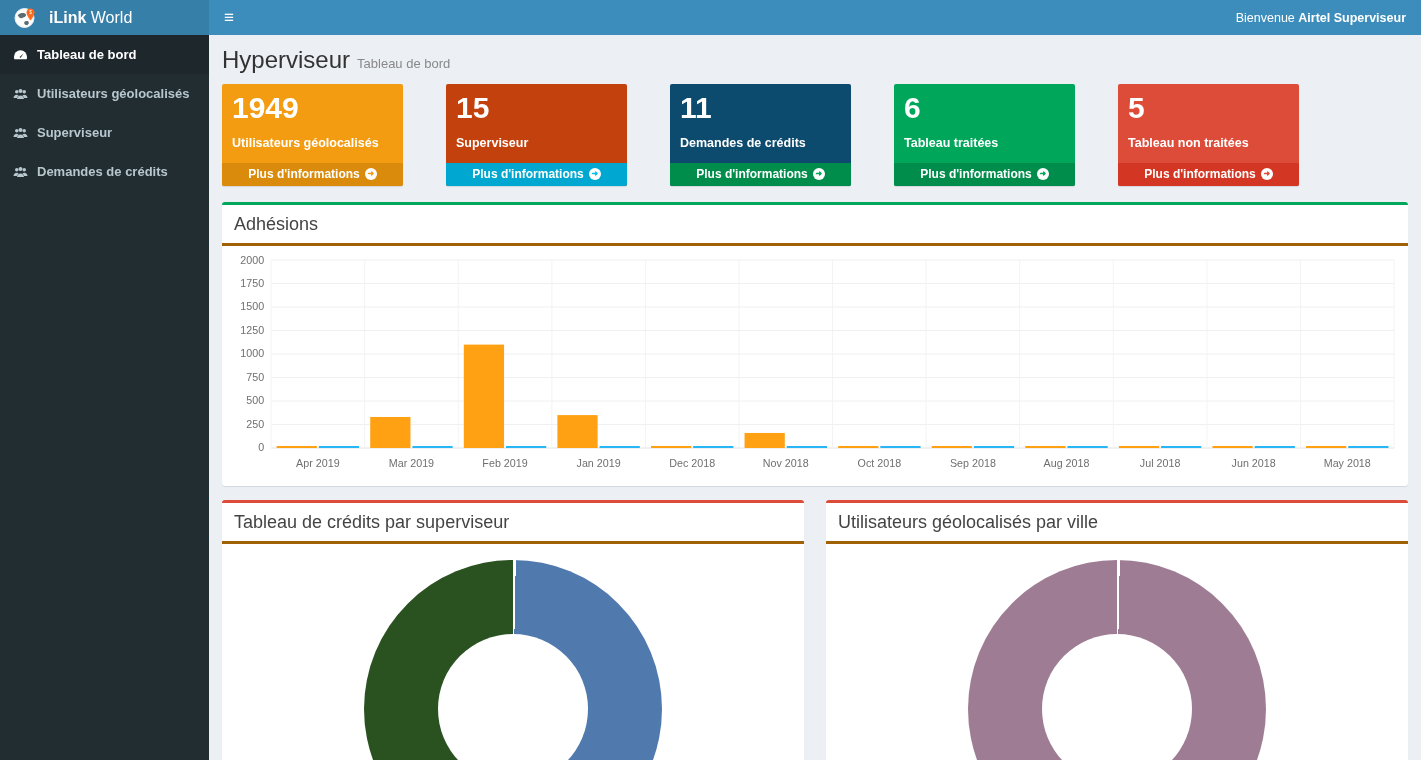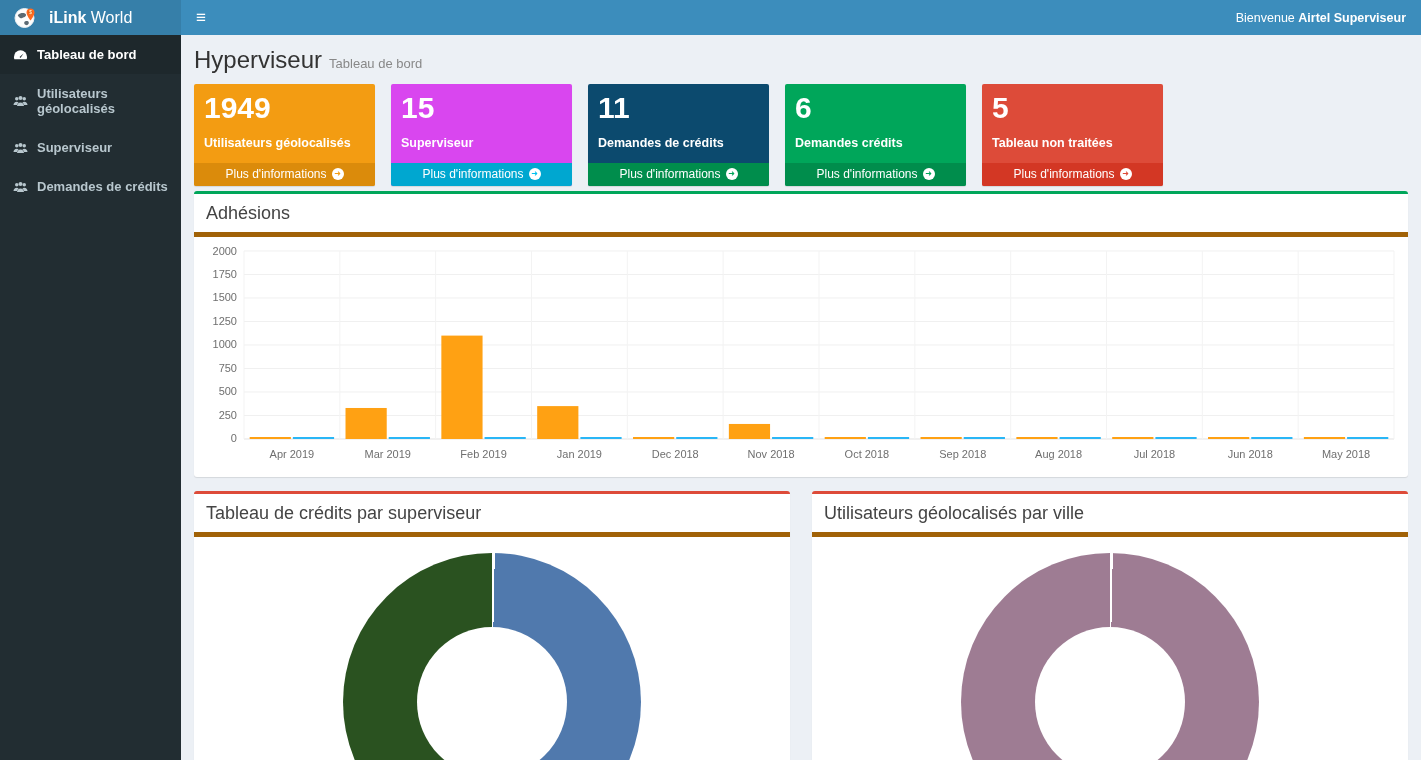--- a/index.html
+++ b/index.html
@@ -2,21 +2,21 @@
 <html><head>
 <meta charset="utf-8">
 <style>
   * { box-sizing: border-box; margin: 0; padding: 0; }
   html,body { width:1421px; height:760px; overflow:hidden; }
   body { font-family:"Liberation Sans", sans-serif; background:#ecf0f5; }
 
   .app { width:1421px; height:760px; display:flex; overflow:hidden; background:#ecf0f5; }
 
   
-  .sidebar { width:181px; flex-shrink:0; background:#222d32; display:flex; flex-direction:column; }
+  .sidebar { width:209px; flex-shrink:0; background:#222d32; display:flex; flex-direction:column; }
   .logo { height:35px; background:#367fa9; display:flex; align-items:center; gap:10px; padding:0 12px; cursor:pointer; }
   .logo .brand { color:#fff; font-size:16px; white-space:nowrap; }
   .logo .brand b { font-weight:700; }
   .nav-item { display:flex; align-items:center; gap:9px; padding:12px 13px; color:#b8c7ce; font-size:13px; font-weight:600; cursor:pointer; text-decoration:none; }
   .nav-item.active { background:#1e282c; color:#fff; }
   .nav-item .mi { width:15px; height:14px; flex-shrink:0; }
 
   
   .main { flex:1; min-width:0; display:flex; flex-direction:column; }
   .navbar { height:35px; background:#3c8dbc; display:flex; align-items:center; justify-content:space-between; padding:0 15px; flex-shrink:0; }
@@ -24,31 +24,31 @@
   .welcome { color:#fff; font-size:12.5px; }
   .welcome b { font-weight:700; }
 
   
   .content { flex:1; padding:5px 13px 8px; overflow:hidden; }
   .page-header { margin:6px 0 10px; }
   .page-header h1 { display:inline; font-size:24px; font-weight:400; color:#333; }
   .page-header small { font-size:13px; color:#888; margin-left:7px; font-weight:400; }
 
   
-  .info-row { display:flex; gap:16px; margin-bottom:5px; }
+  .info-row { display:flex; gap:43px; margin-bottom:16px; }
   .small-box { width:181px; border-radius:2px; color:#fff; overflow:hidden; box-shadow:0 1px 1px rgba(0,0,0,.1); }
   .small-box .inner { padding:7px 10px 13px; }
   .small-box h3 { font-size:30px; font-weight:700; margin:0 0 12px; line-height:1.1; }
   .small-box p { font-size:12.5px; font-weight:600; }
-  .small-box-footer { display:flex; align-items:center; justify-content:center; gap:5px; padding:4px 0 5px; font-size:12px; font-weight:400; color:#fff; text-decoration:none; cursor:pointer;text-align:center; }
+  .small-box-footer { display:flex; align-items:center; justify-content:center; gap:5px; padding:4px 0 5px; font-size:12px; font-weight:700; color:#fff; text-decoration:none; cursor:pointer;text-align:center; }
   .arrow { display:inline-flex; align-items:center; justify-content:center; background:#fff; border-radius:50%; width:12px; height:12px; font-size:8px; line-height:1; }
 
   
   .box { background:#fff; border-top:3px solid #00a65a; border-radius:3px; box-shadow:0 1px 1px rgba(0,0,0,.1); margin-bottom:14px; }
-  .box-header { padding:9px 12px 8px; border-bottom:5px solid #a16207; }
+  .box-header { padding:9px 12px 8px; border-bottom:3px solid #a16207; }
   .box-title { font-size:18px; font-weight:400; color:#444; }
   .box-body { padding:8px 12px 10px; }
   #bar-chart { width:100%; height:222px; display:block; }
   .tick { font-family:"Liberation Sans",sans-serif; font-size:11px; fill:#6f6f6f; }
 
   .row2 { display:flex; gap:22px; }
   .box.half { flex:1; min-width:0; }
   .donut { width:298px; height:298px; border-radius:50%; position:relative; margin:8px auto 20px; }
   .donut .hole { position:absolute; inset:74px; border-radius:50%; background:#fff; }
 </style>
@@ -131,21 +131,21 @@
         <div class="small-box" style="background: rgb(243, 156, 18);">
           <div class="inner">
             <h3>1949</h3>
             <p>Utilisateurs géolocalisés</p>
           </div>
           <a class="small-box-footer" style="background: rgb(219, 139, 11);">
               <span>Plus d'informations</span>
               <span class="arrow" style="color: rgb(243, 156, 18);">➜</span>
             </a>
         </div>
-        <div class="small-box" style="background: #d946ef;">
+        <div class="small-box" style="background: #c2410c;">
           <div class="inner">
             <h3>15</h3>
             <p>Superviseur</p>
           </div>
           <a class="small-box-footer" style="background: rgb(0, 167, 208);">
               <span>Plus d'informations</span>
               <span class="arrow" style="color: rgb(0, 192, 239);">➜</span>
             </a>
         </div>
         <div class="small-box" style="background: #0c4a6e;">
@@ -154,21 +154,21 @@
             <p>Demandes de crédits</p>
           </div>
           <a class="small-box-footer" style="background: rgb(0, 141, 76);">
               <span>Plus d'informations</span>
               <span class="arrow" style="color: rgb(0, 166, 90);">➜</span>
             </a>
         </div>
         <div class="small-box" style="background: rgb(0, 166, 90);">
           <div class="inner">
             <h3>6</h3>
-            <p>Demandes crédits</p>
+            <p>Tableau traitées</p>
           </div>
           <a class="small-box-footer" style="background: rgb(0, 141, 76);">
               <span>Plus d'informations</span>
               <span class="arrow" style="color: rgb(0, 166, 90);">➜</span>
             </a>
         </div>
         <div class="small-box" style="background: rgb(221, 75, 57);">
           <div class="inner">
             <h3>5</h3>
             <p>Tableau non traitées</p>

